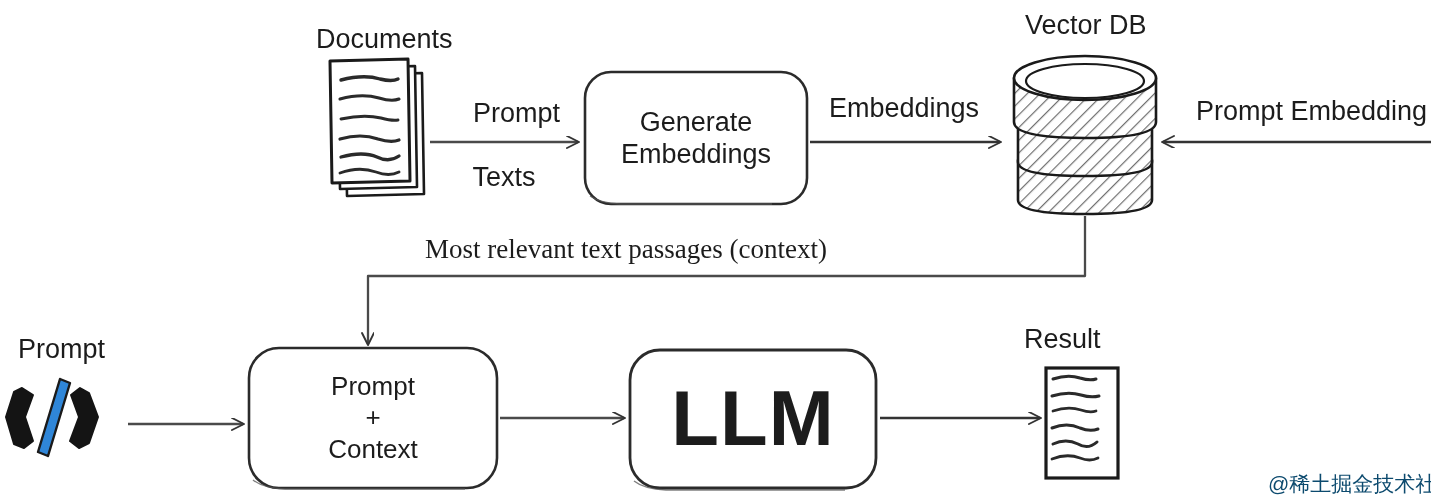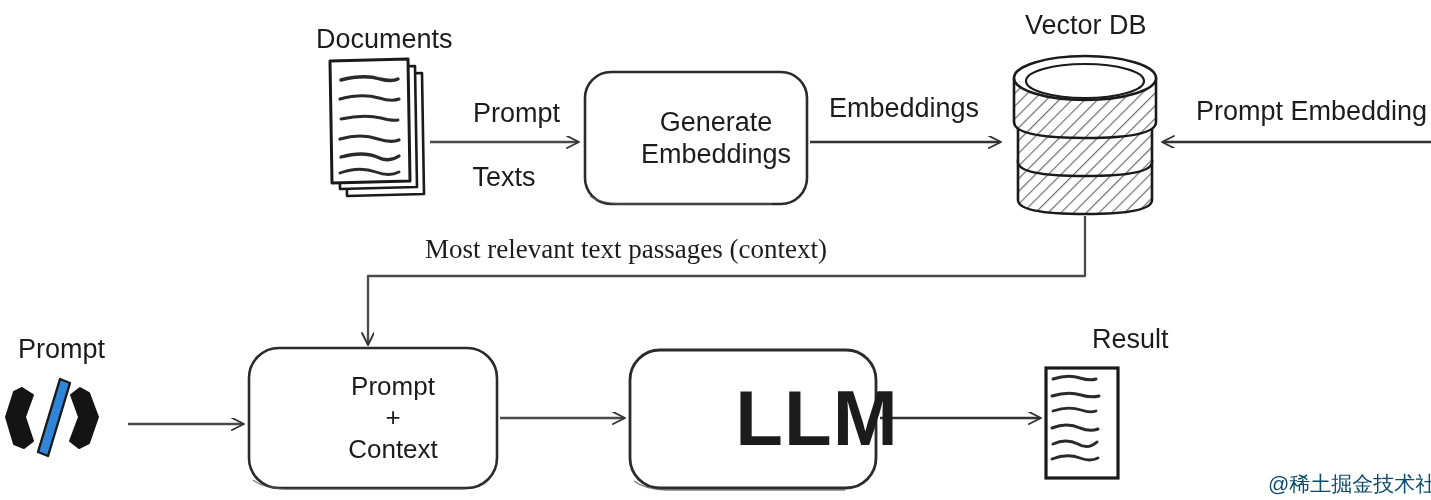--- a/index.html
+++ b/index.html
@@ -6,21 +6,21 @@
   body{
     width:1431px;height:500px;position:relative;overflow:hidden;
     font-family:"Liberation Sans","DejaVu Sans",sans-serif;
     color:#1a1a1a;
   }
   #stage{position:absolute;inset:0;width:1431px;height:500px;}
   .lbl{position:absolute;white-space:pre;line-height:1.18;color:#1c1c1c;}
   .node-text{
     position:absolute;display:flex;flex-direction:column;
     align-items:center;justify-content:center;text-align:center;
-    line-height:1.2;color:#1c1c1c;pointer-events:none;margin-left:20px;
+    line-height:1.2;color:#1c1c1c;pointer-events:none;
   }
   .wm{position:absolute;white-space:nowrap;pointer-events:none;}
 </style>
 </head>
 <body>
 
 <div id="stage">
 
   <svg width="1431" height="500" viewBox="0 0 1431 500" style="position:absolute;left:0;top:0;">
     <defs>
@@ -146,21 +146,21 @@
   <div class="lbl" style="left:425px;top:234px;font-size:27px;font-family:Liberation Serif, serif;">Most relevant text passages (context)</div>
 
   <div class="lbl" style="left:18px;top:334px;font-size:27px;">Prompt</div>
 
   <div class="node-text" style="left:249px;top:348px;width:248px;height:140px;font-size:26px;">
     <span>Prompt</span>
     <span>+</span>
     <span>Context</span>
   </div>
 
-  <div class="node-text" style="left:630px;top:350px;width:246px;height:138px;font-size:78px;font-weight:600;letter-spacing:1px;padding-left:44px;">
+  <div class="node-text" style="left:630px;top:350px;width:246px;height:138px;font-size:78px;font-weight:600;letter-spacing:1px;">
     <span>LLM</span>
   </div>
 
-  <div class="lbl" style="left:1092px;top:324px;font-size:27px;">Result</div>
+  <div class="lbl" style="left:1024px;top:324px;font-size:27px;">Result</div>
 
   <div class="wm" style="left:1268px;top:470px;font-size:21px;color:#0c4a6e;">@稀土掘金技术社区</div>
 
 </div>
 
 </body></html>

